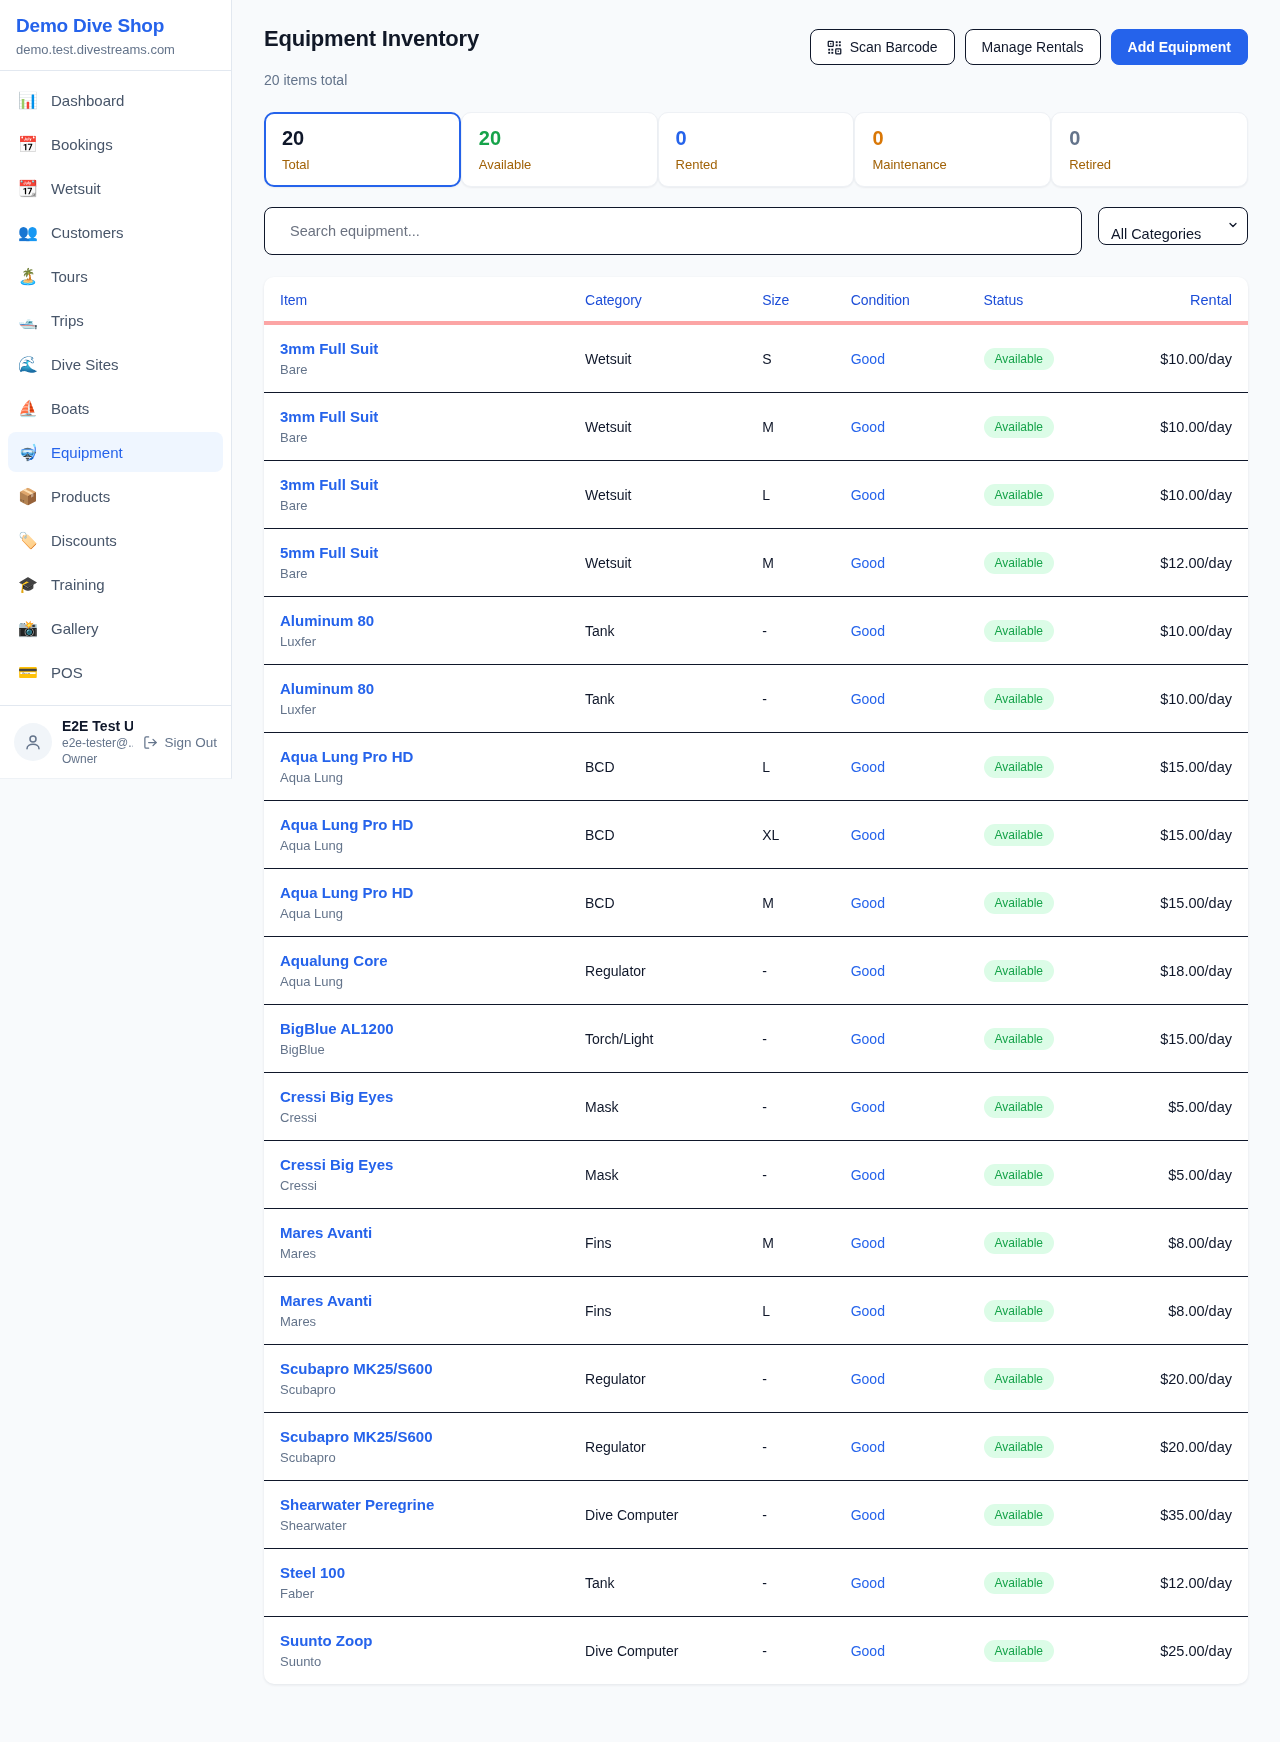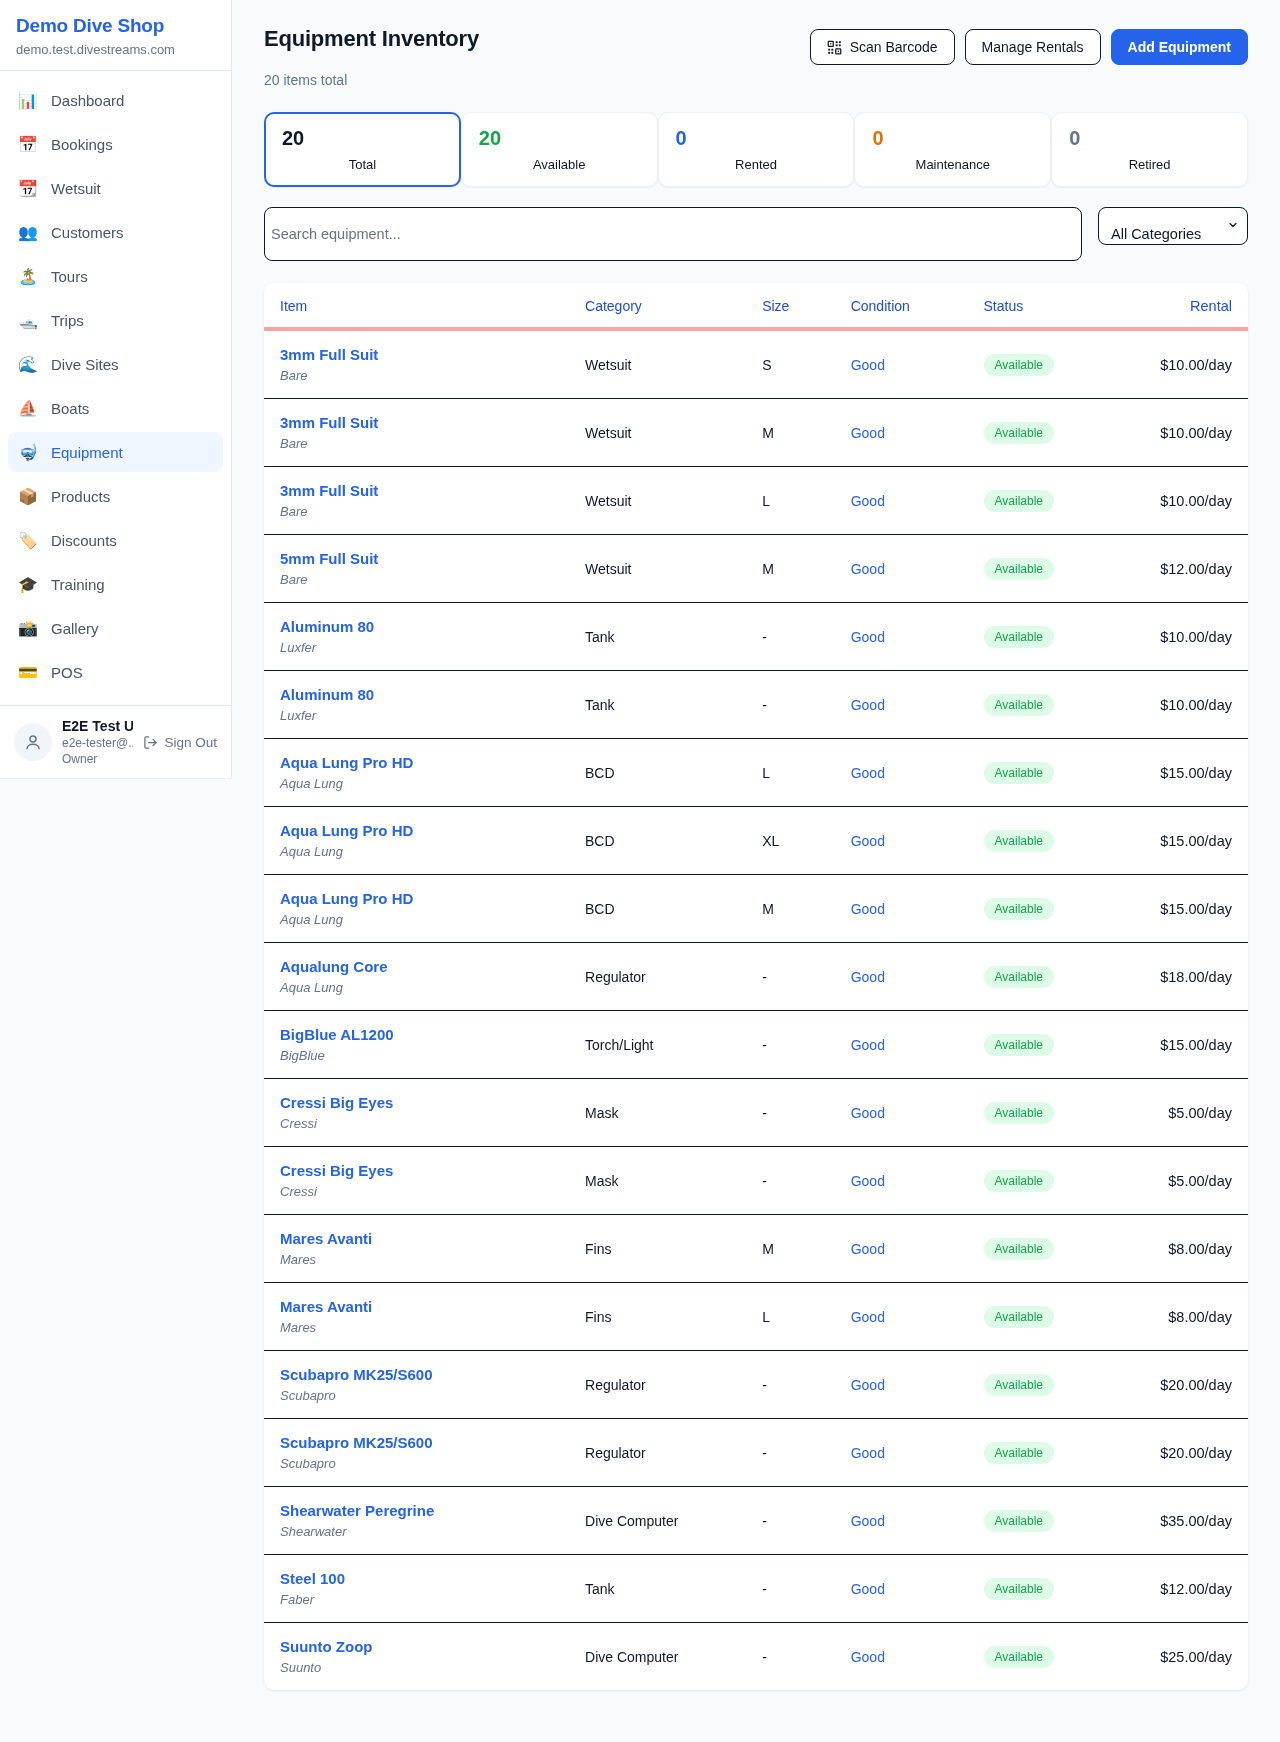--- a/index.html
+++ b/index.html
@@ -61,27 +61,27 @@
   .btn-primary { background: #2563eb; border-color: #2563eb; color: #fff; font-weight: 600; }
 
   
   .stats { display: flex; margin-top: 24px; }
   .stat-card {
     flex: 1; background: #fff; border: 1px solid #eef1f5; border-radius: 10px;
     padding: 14px 17px; box-shadow: 0 1px 2px rgba(15,23,42,0.06); cursor: pointer;
   }
   .stat-card.active { border: 2px solid #2563eb; padding: 13px 16px; }
   .stat-value { font-size: 20px; font-weight: 800; }
-  .stat-label { font-size: 13px; color: #0f172a; margin-top: 7px; text-align: center; }
+  .stat-label { font-size: 13px; color: #a16207; margin-top: 7px; }
 
   
   .filters { display: flex; gap: 16px; margin-top: 20px; }
   .search-input {
-    flex: 1; height: 54px; border: 1px solid #0f172a; border-radius: 8px;
-    padding: 0 6px; font-size: 14.5px; background: #fff; color: #b91c1c; font-family: inherit;
+    flex: 1; height: 48px; border: 1px solid #0f172a; border-radius: 8px;
+    padding: 0 25px; font-size: 14.5px; background: #fff; color: #b91c1c; font-family: inherit;
   }
   .search-input::placeholder { color: #6b7280; }
   .select-wrap { position: relative; width: 150px; flex: none; }
   .category-select {
     width: 100%; height: 38px; border: 1px solid #0f172a; border-radius: 8px;
     background: #fff; padding: 16px 26px 0 12px; font-size: 14.5px; color: #0f172a;
     appearance: none; -webkit-appearance: none; font-family: inherit; cursor: pointer;
   }
   .select-chevron {
     position: absolute; right: 9px; top: 12px; pointer-events: none;
@@ -98,21 +98,21 @@
     text-align: left; font-size: 14px; font-weight: 400; color: #1d4ed8;
     padding: 15px 16px 13px; border-bottom: 4px solid #fca5a5;
   }
   tbody td {
     padding: 15px 16px; border-bottom: 1px solid #0f172a;
     font-size: 14px; color: #0f172a; vertical-align: middle;
   }
   tbody tr:last-child td { border-bottom: none; }
   th.col-rental, td.col-rental { text-align: right; }
   .item-name { color: #2563eb; font-weight: 700; font-size: 15px; cursor: pointer; }
-  .item-brand { color: #64748b; font-size: 13px; margin-top: 5px; font-style: italic; }
+  .item-brand { color: #64748b; font-size: 13px; margin-top: 5px; }
   .cond-link { color: #2563eb; cursor: pointer; }
   .badge {
     display: inline-block; background: #dcfce7; color: #16a34a;
     font-size: 12px; padding: 4px 11px; border-radius: 999px;
   }
   .col-rental { font-size: 14.5px; }
 </style>
 </head>
 <body>
 

